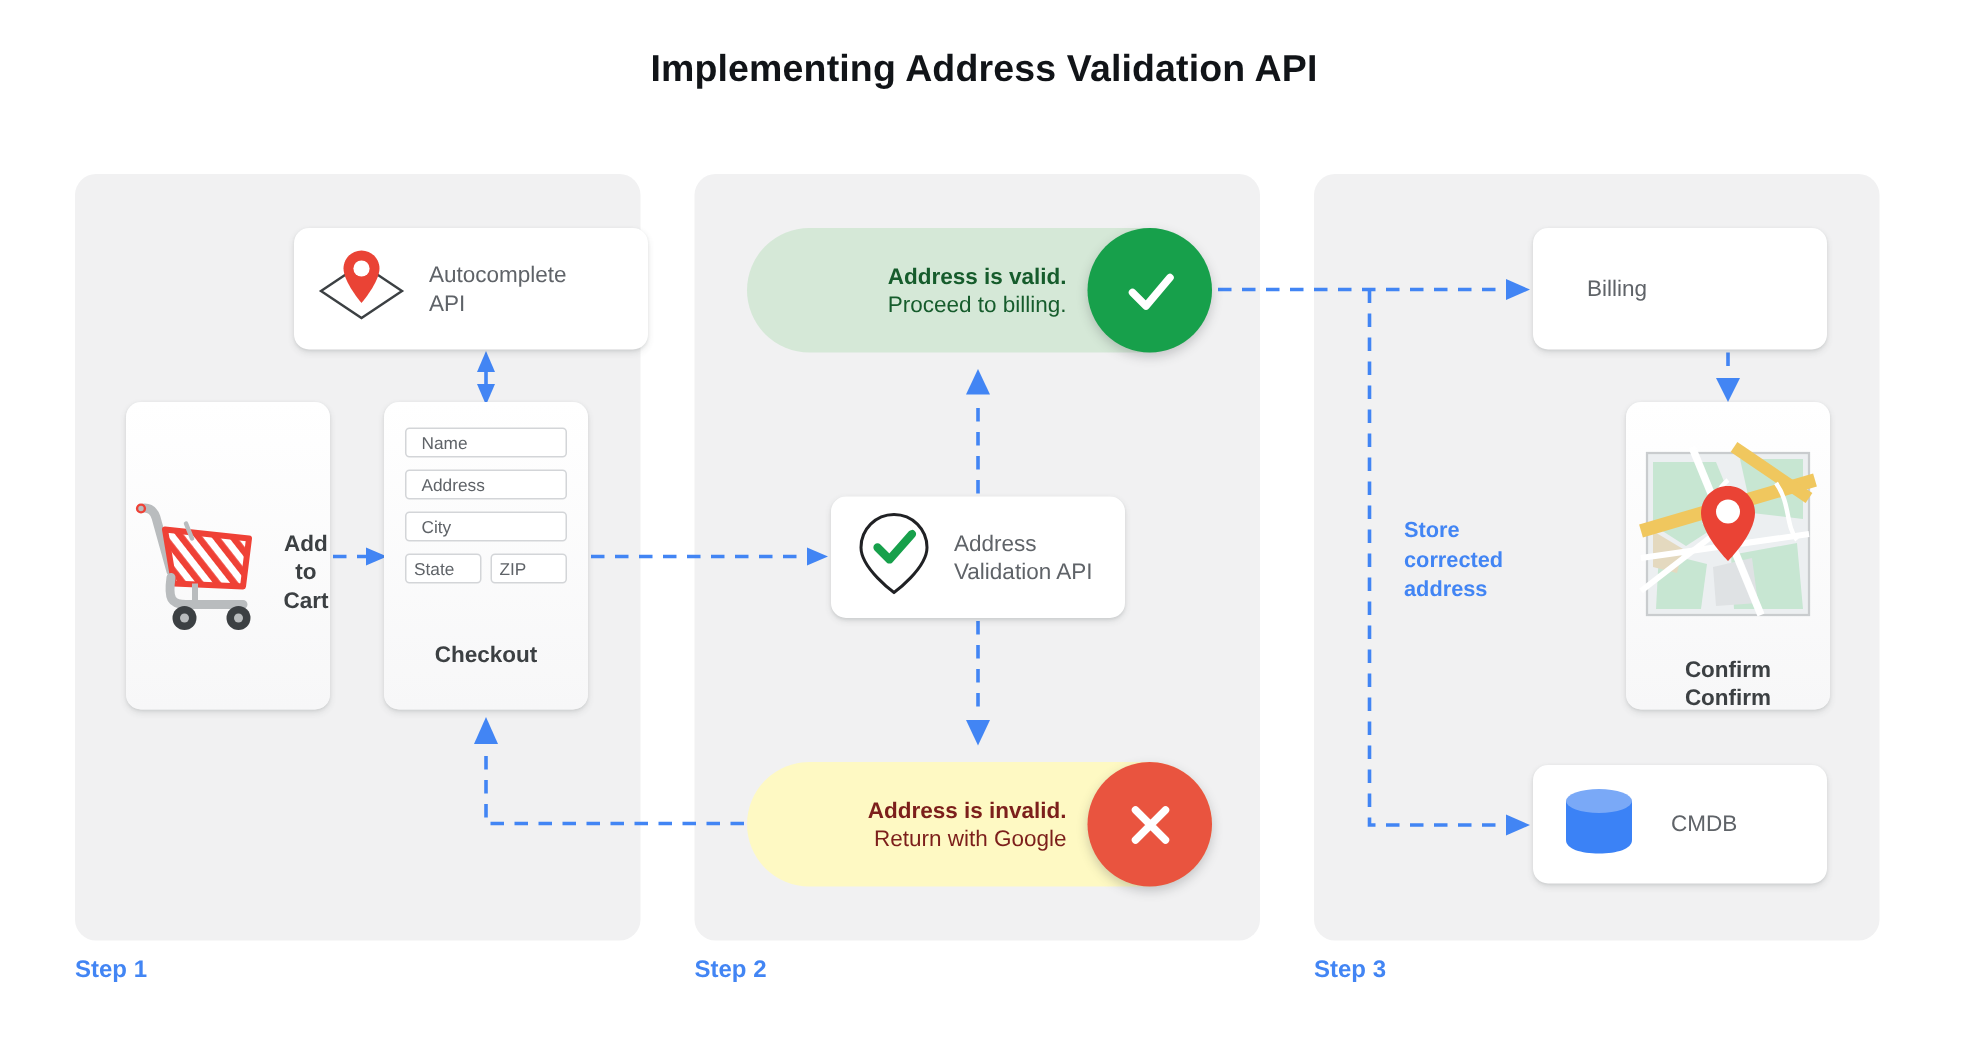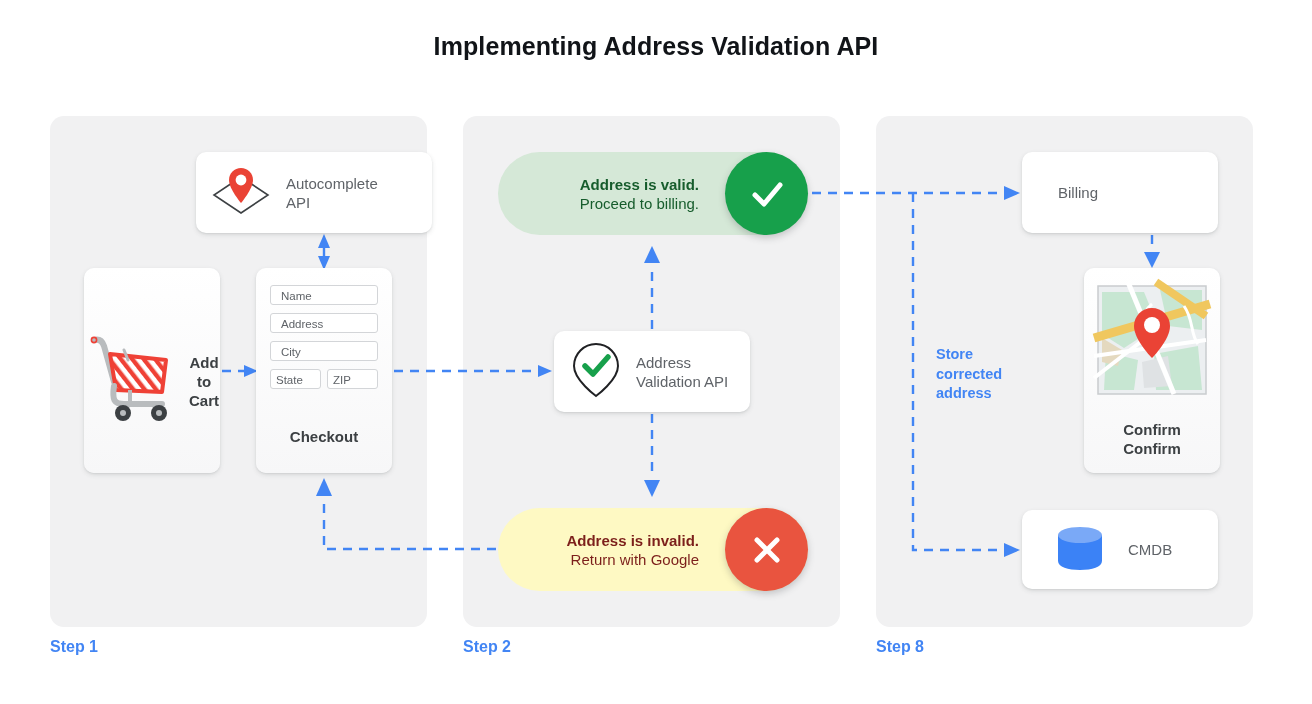--- a/index.html
+++ b/index.html
@@ -68,32 +68,32 @@
   #card-validation .txt{margin-left:14px;}
 
   
   #card-billing{left:1022px;top:152px;width:196px;height:81px;}
   #card-billing .inner{display:flex;align-items:center;height:100%;padding-left:18px;box-sizing:border-box;}
   #card-billing .txt{margin-left:18px;font-size:15px;color:#5f6368;}
 
   
   #card-confirm{left:1084px;top:268px;width:136px;height:205px;
     background:linear-gradient(180deg,#ffffff 0%,#f7f7f8 100%);}
-  #card-confirm .inner{height:100%;display:flex;flex-direction:column;align-items:center;padding-top:18px;box-sizing:border-box;}
+  #card-confirm .inner{height:100%;display:flex;flex-direction:column;align-items:center;padding-top:34px;box-sizing:border-box;}
 
   
   #card-cmdb{left:1022px;top:510px;width:196px;height:79px;}
-  #card-cmdb .inner{display:flex;align-items:center;height:100%;padding-left:32px;box-sizing:border-box;}
+  #card-cmdb .inner{display:flex;align-items:center;height:100%;padding-left:18px;box-sizing:border-box;}
   #card-cmdb .txt{margin-left:22px;font-size:15px;color:#5f6368;}
 
   
   .pill{position:absolute;border-radius:46px;display:flex;align-items:center;}
   #pill-valid{left:498px;top:152px;width:310px;height:83px;background:#d5e8d7;}
   #pill-invalid{left:498px;top:508px;width:310px;height:83px;background:#fef9c3;}
-  .pill-text{flex:1;text-align:right;padding-right:26px;line-height:19px;}
+  .pill-text{flex:1;text-align:right;padding-right:14px;line-height:19px;}
   .pill-text .t1{font-size:15px;font-weight:bold;}
   .pill-text .t2{font-size:15px;}
   #pill-valid .pill-text{color:#165c2c;}
   #pill-invalid .pill-text{color:#7c1f1b;}
   .pill-circle{
     width:83px;height:83px;border-radius:50%;display:flex;align-items:center;justify-content:center;
     box-shadow:0 3px 7px rgba(60,64,67,.25);flex:0 0 83px;
   }
   #pill-valid .pill-circle{background:#17a04b;}
   #pill-invalid .pill-circle{background:#e9543f;}
@@ -293,15 +293,15 @@
           <path d="M4,13 L4,39 C4,45 14,48 26,48 C38,48 48,45 48,39 L48,13 Z" fill="#3b82f6"></path>
           <ellipse cx="26" cy="13" rx="22" ry="8" fill="#7aa9f7"></ellipse>
         </svg>
       </span>
       <span class="txt">CMDB</span>
     </div>
   </div>
 
   <div class="step-label" id="step1-label">Step 1</div>
   <div class="step-label" id="step2-label">Step 2</div>
-  <div class="step-label" id="step3-label">Step 8</div>
+  <div class="step-label" id="step3-label">Step 3</div>
 
 </div>
 
 </body></html>

